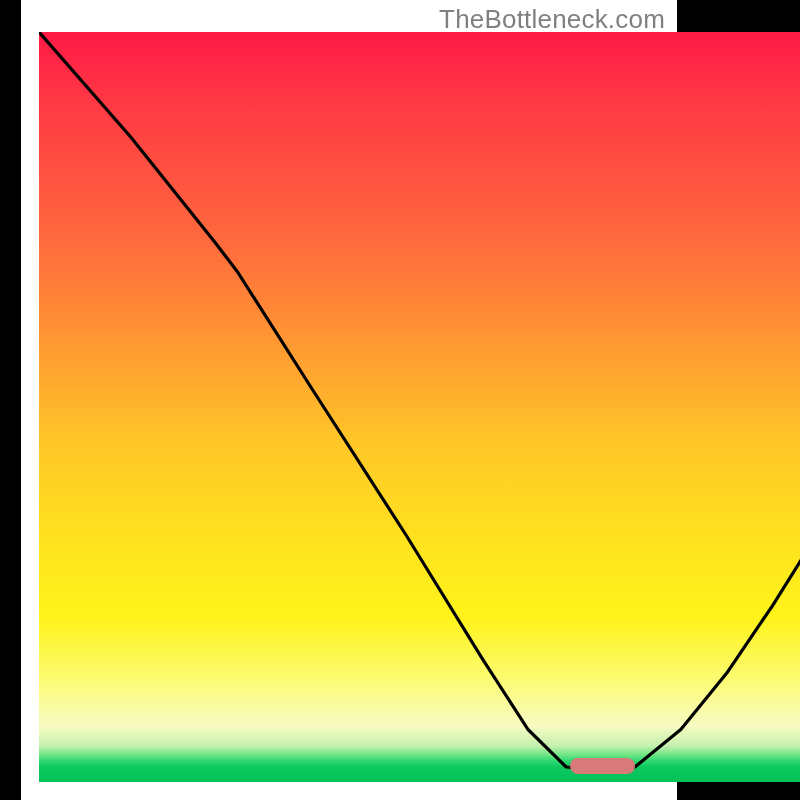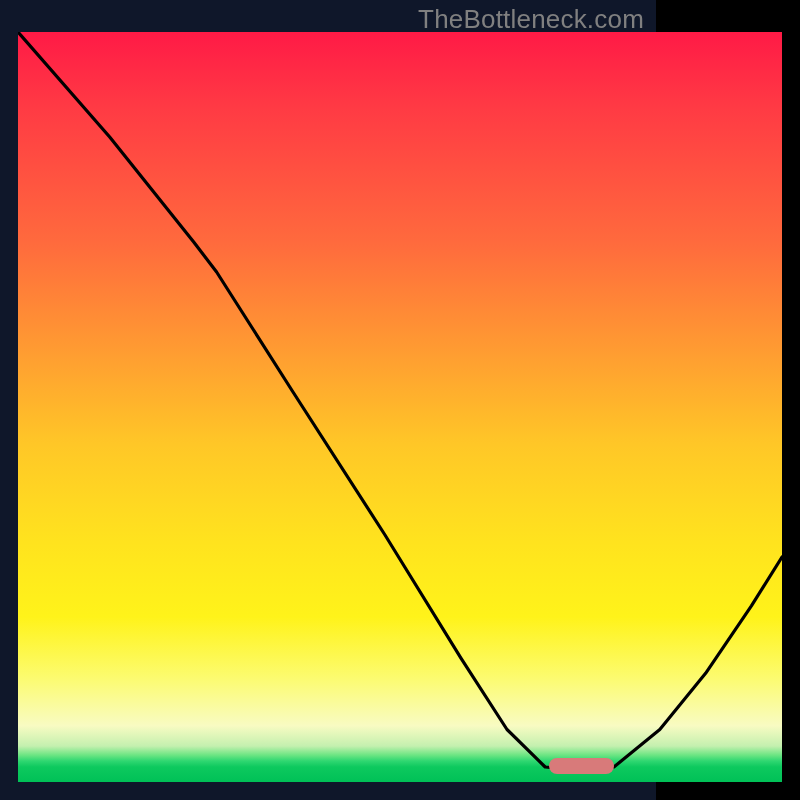--- a/index.html
+++ b/index.html
@@ -8,21 +8,22 @@
     width: 800px;
     height: 800px;
     background: #000000;
     overflow: hidden;
     font-family: Arial, Helvetica, sans-serif;
   }
   .outer {
     position: relative;
     width: 656px;
     height: 800px;
-    background: #0f172a;
+    background: #ffffff;
+    margin-left: 21px;
   }
   .watermark {
     position: absolute;
     top: 4px;
     right: 12px;
     color: #808080;
     font-size: 26px;
     font-weight: 500;
     letter-spacing: 0.2px;
     z-index: 10;

